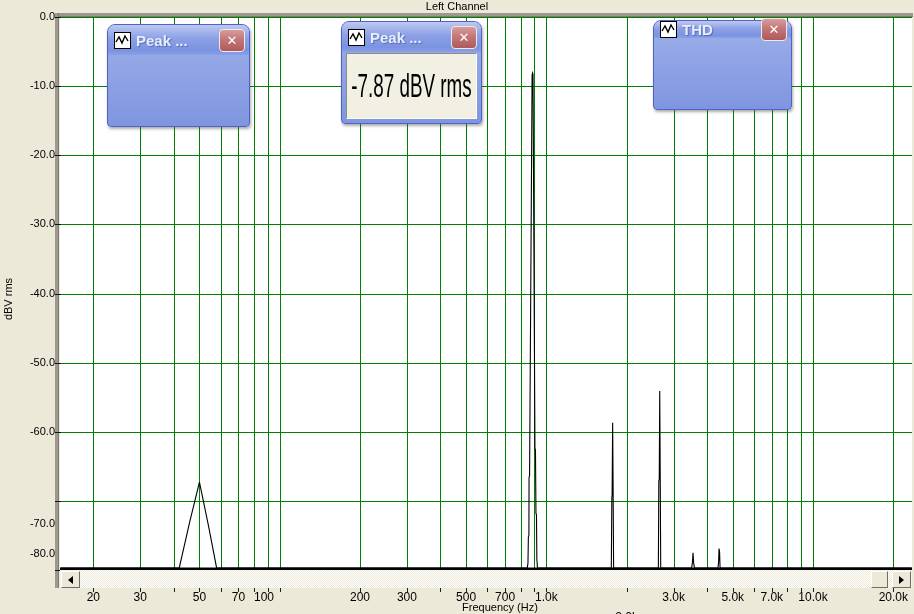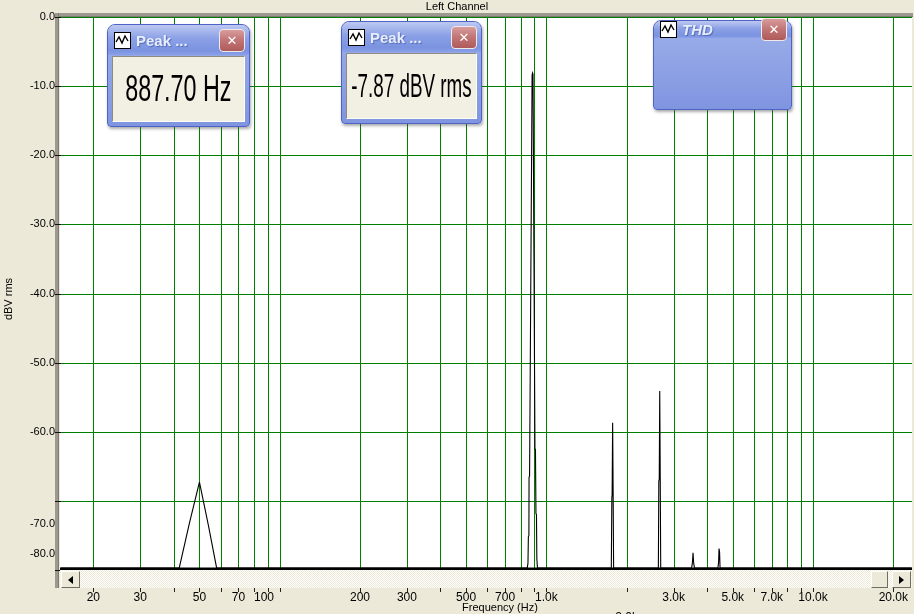--- a/index.html
+++ b/index.html
@@ -62,21 +62,21 @@
     display:flex;align-items:center;justify-content:center;cursor:pointer;}
   .mbody{position:absolute;left:4px;right:4px;bottom:4px;background:#f2efe3;
     border:1px solid;border-color:#8e8c80 #fdfcf7 #fdfcf7 #8e8c80;
     display:flex;align-items:center;justify-content:center;overflow:hidden;}
   .value{color:#000;white-space:nowrap;}
   .m1{left:107px;top:24px;width:141px;height:101px;}
   .m1 .titlebar{height:30px;} .m1 .mbody{top:31px;} .m1 .value{font-size:37px;transform:scaleX(.63);}
   .m2{left:341px;top:21px;width:139px;height:101px;}
   .m2 .titlebar{height:30px;} .m2 .mbody{top:31px;} .m2 .value{font-size:33px;transform:scaleX(.57);}
   .m3{left:653px;top:20px;width:137px;height:88px;}
-  .m3 .titlebar{height:17px;font-style:italic;} .m3 .mbody{top:28px;} .m3 .value{font-size:31px;transform:scaleX(.78);}
+  .m3 .titlebar{height:17px;} .m3 .mbody{top:28px;} .m3 .value{font-size:31px;transform:scaleX(.78);}
 </style>
 </head>
 <body>
 
 <div id="app">
 
   <div id="chart-title">Left Channel</div>
 
   <div id="frame-top"></div>
   <div id="frame-left"></div>
@@ -206,23 +206,20 @@
 
   <div class="meter m1">
     <div class="titlebar">
       <svg class="wicon" viewBox="0 0 17 17">
         <rect x="0.5" y="0.5" width="16" height="16" fill="#fff" stroke="#000"></rect>
         <polyline points="2,10 5,5 8,11 11,4 14,9" fill="none" stroke="#000" stroke-width="1.4"></polyline>
       </svg>
       <div class="wtitle">Peak ...</div>
       <div class="closebtn">✕</div>
     </div>
-    <div class="mbody">
-      <div class="value">887.70 Hz</div>
-    </div>
   </div>
 
   <div class="meter m2">
     <div class="titlebar">
       <svg class="wicon" viewBox="0 0 17 17">
         <rect x="0.5" y="0.5" width="16" height="16" fill="#fff" stroke="#000"></rect>
         <polyline points="2,10 5,5 8,11 11,4 14,9" fill="none" stroke="#000" stroke-width="1.4"></polyline>
       </svg>
       <div class="wtitle">Peak ...</div>
       <div class="closebtn">✕</div>

